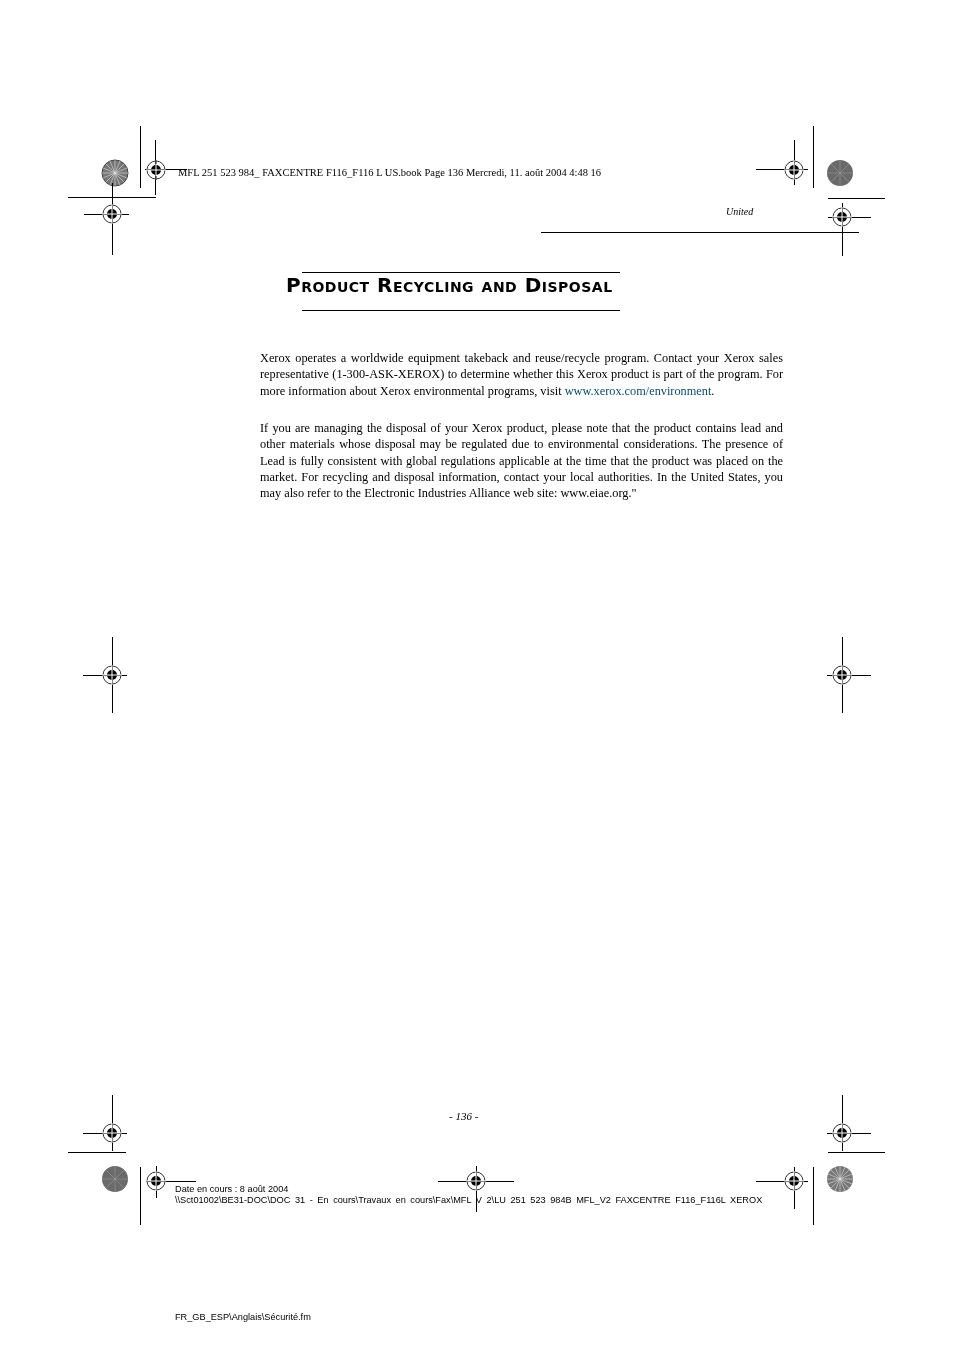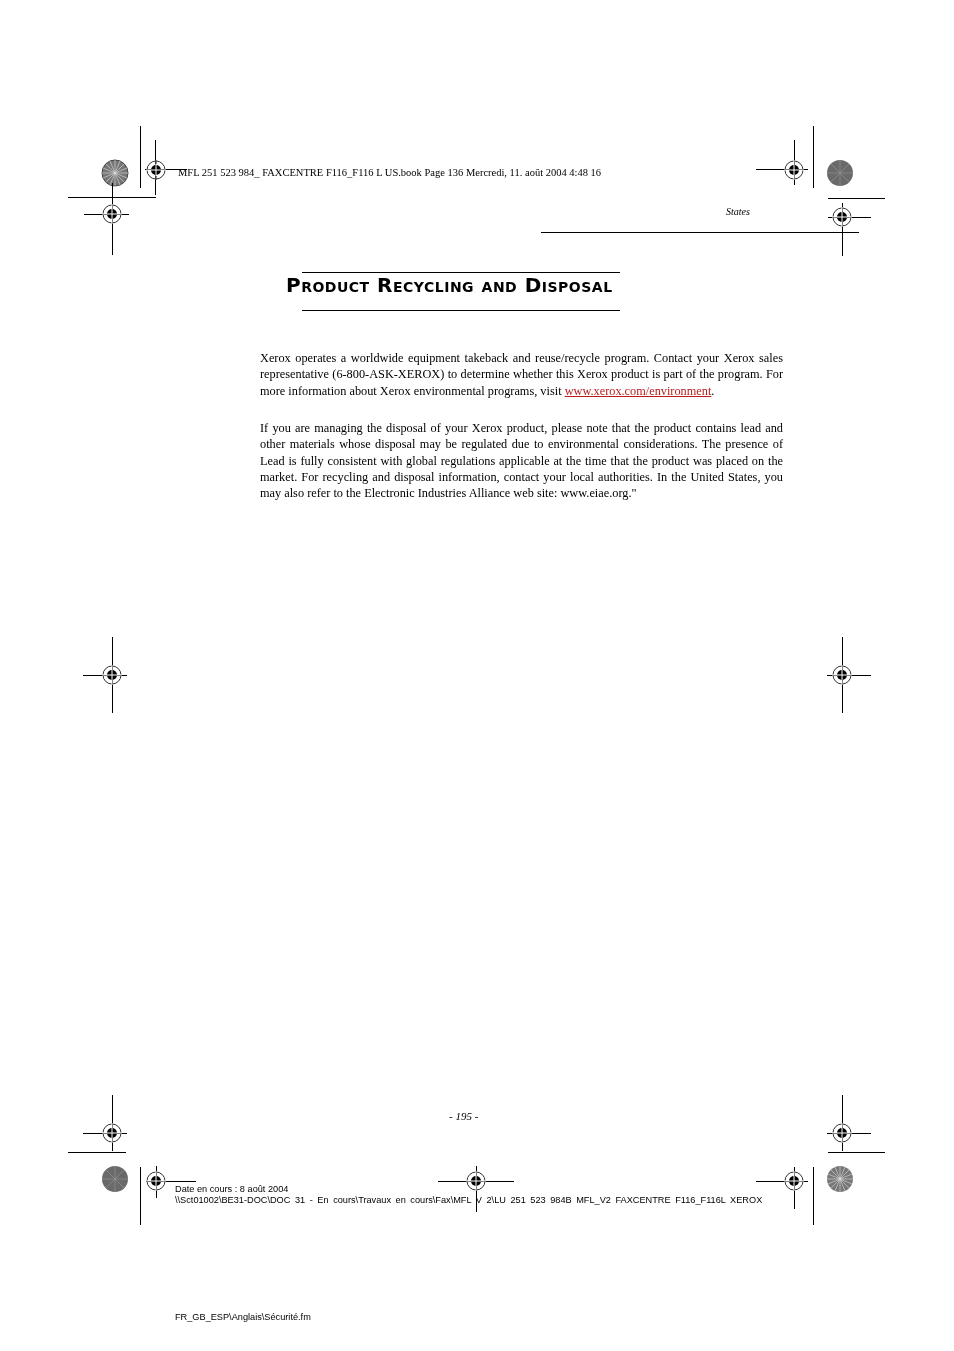--- a/index.html
+++ b/index.html
@@ -7,21 +7,21 @@
            font-family: "Liberation Serif", serif; color: #000; }
     .abs { position: absolute; }
     .line { position: absolute; background: #000; }
     .hdr-info { position: absolute; left: 178px; top: 167px; font-size: 10.5px; white-space: nowrap; text-align: right; }
     .section { position: absolute; left: 726px; top: 206px; font-size: 10px; font-style: italic; }
     .title { position: absolute; left: 286px; top: 273px; width: 330px;
              font-family: "DejaVu Sans", sans-serif; font-weight: bold; font-size: 20px;
              font-variant: small-caps; letter-spacing: 0.5px; white-space: nowrap; }
     .para { position: absolute; left: 260px; width: 523px; font-size: 12.3px; line-height: 16.3px;
             text-align: justify; }
-    .para a { color: #b91c1c; text-decoration: underline; }
+    .para a { color: #0c4a6e; }
     .pagenum { position: absolute; left: 449px; top: 1110px; font-size: 11px; font-style: italic; }
     .footer { position: absolute; left: 175px; font-family: "Liberation Sans", sans-serif; font-size: 9.2px; white-space: nowrap; }
     .reg svg, .star svg { display: block; }
   </style>
 </head>
 <body>
 
 <div class="abs star" style="left:101px;top:159px;">
   <svg width="28" height="28" viewBox="0 0 28 28">
       <circle cx="14" cy="14" r="13" fill="#777"></circle>
@@ -93,29 +93,29 @@
 <div class="abs reg" style="left:832px;top:207px;">
   <svg width="20" height="20" viewBox="0 0 20 20">
       <circle cx="10" cy="10" r="9" fill="none" stroke="#000" stroke-width="0.8"></circle>
       <circle cx="10" cy="10" r="5" fill="#000"></circle>
       <line x1="10" y1="0" x2="10" y2="20" stroke="#fff" stroke-width="1"></line>
       <line x1="0" y1="10" x2="20" y2="10" stroke="#fff" stroke-width="1"></line>
     </svg>
 </div>
 
 <div class="hdr-info">MFL 251 523 984_ FAXCENTRE F116_F116 L US.book  Page 136  Mercredi, 11. août 2004  4:48 16</div>
-<div class="section">States</div>
+<div class="section">United</div>
 <div class="line" style="left:541px;top:232px;width:318px;height:1px;"></div>
 
 <div class="line" style="left:302px;top:272px;width:318px;height:1px;"></div>
 <div class="title">Product Recycling and Disposal</div>
 <div class="line" style="left:302px;top:310px;width:318px;height:1px;"></div>
 
 <div class="para" style="top:350px;">
-  <span>Xerox operates a worldwide equipment takeback and reuse/recycle program. Contact your Xerox sales representative (6-800-ASK-XEROX) to determine whether this Xerox product is part of the program. For more information about Xerox environmental programs, visit </span><a>www.xerox.com/environment</a><span>.</span>
+  <span>Xerox operates a worldwide equipment takeback and reuse/recycle program. Contact your Xerox sales representative (1-300-ASK-XEROX) to determine whether this Xerox product is part of the program. For more information about Xerox environmental programs, visit </span><a>www.xerox.com/environment</a><span>.</span>
 </div>
 
 <div class="para" style="top:420px;">If you are managing the disposal of your Xerox product, please note that the product contains lead and other materials whose disposal may be regulated due to environmental considerations. The presence of Lead is fully consistent with global regulations applicable at the time that the product was placed on the market. For recycling and disposal information, contact your local authorities. In the United States, you may also refer to the Electronic Industries Alliance web site: www.eiae.org."</div>
 
 <div class="line" style="left:112px;top:637px;width:1px;height:76px;"></div>
 <div class="line" style="left:83px;top:675px;width:44px;height:1px;"></div>
 <div class="abs reg" style="left:102px;top:665px;">
   <svg width="20" height="20" viewBox="0 0 20 20">
       <circle cx="10" cy="10" r="9" fill="none" stroke="#000" stroke-width="0.8"></circle>
       <circle cx="10" cy="10" r="5" fill="#000"></circle>
@@ -127,21 +127,21 @@
 <div class="line" style="left:827px;top:675px;width:44px;height:1px;"></div>
 <div class="abs reg" style="left:832px;top:665px;">
   <svg width="20" height="20" viewBox="0 0 20 20">
       <circle cx="10" cy="10" r="9" fill="none" stroke="#000" stroke-width="0.8"></circle>
       <circle cx="10" cy="10" r="5" fill="#000"></circle>
       <line x1="10" y1="0" x2="10" y2="20" stroke="#fff" stroke-width="1"></line>
       <line x1="0" y1="10" x2="20" y2="10" stroke="#fff" stroke-width="1"></line>
     </svg>
 </div>
 
-<div class="pagenum">- 195 -</div>
+<div class="pagenum">- 136 -</div>
 
 <div class="line" style="left:112px;top:1095px;width:1px;height:56px;"></div>
 <div class="line" style="left:83px;top:1133px;width:44px;height:1px;"></div>
 <div class="abs reg" style="left:102px;top:1123px;">
   <svg width="20" height="20" viewBox="0 0 20 20">
       <circle cx="10" cy="10" r="9" fill="none" stroke="#000" stroke-width="0.8"></circle>
       <circle cx="10" cy="10" r="5" fill="#000"></circle>
       <line x1="10" y1="0" x2="10" y2="20" stroke="#fff" stroke-width="1"></line>
       <line x1="0" y1="10" x2="20" y2="10" stroke="#fff" stroke-width="1"></line>
     </svg>

